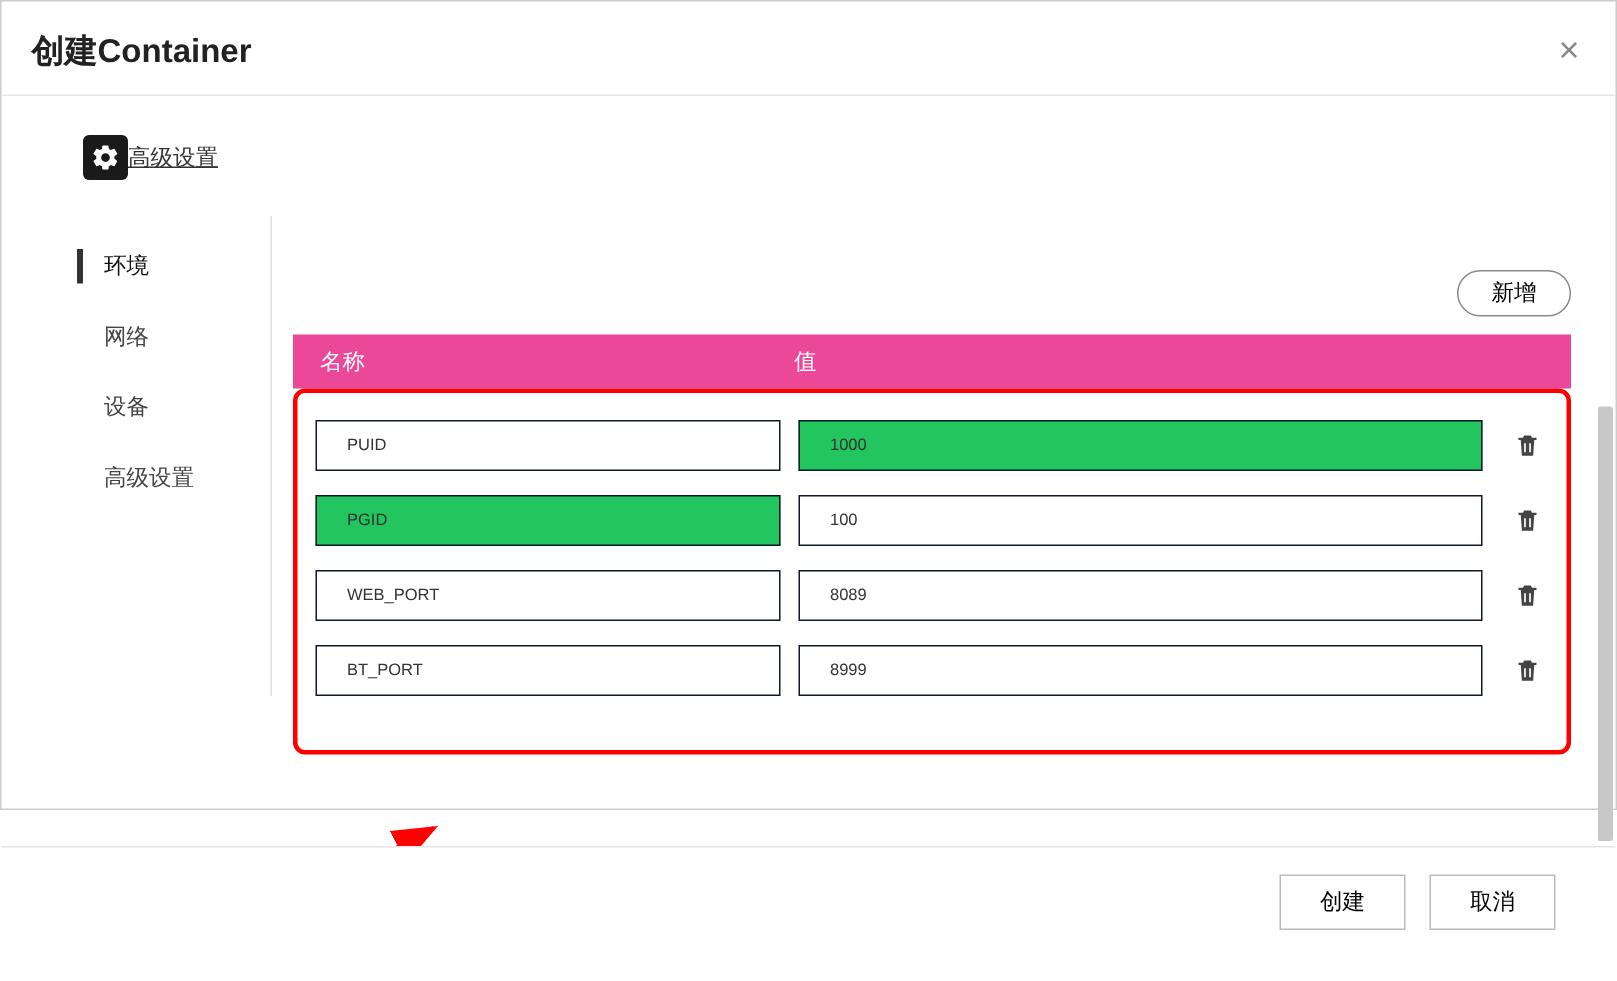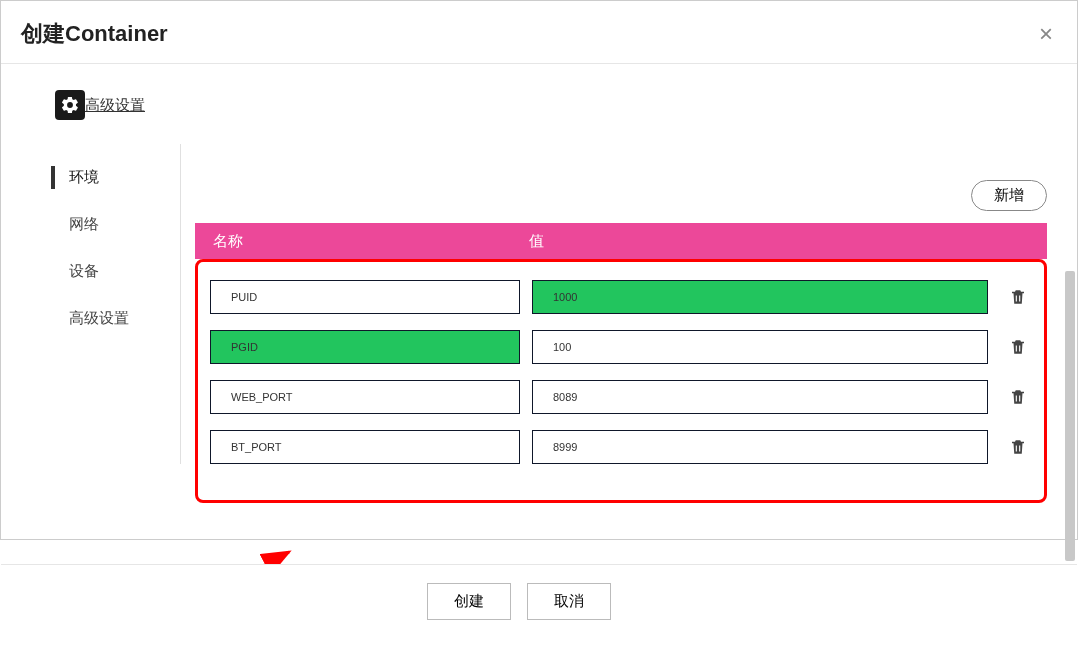--- a/index.html
+++ b/index.html
@@ -142,21 +142,21 @@
     align-items: center;
     justify-content: center;
     cursor: pointer;
   }
   .trash svg { width: 18px; height: 20px; fill: #444; }
   .modal-footer {
     border-top: 1px solid #e6e6e6;
     height: 74px;
     display: flex;
     align-items: center;
-    justify-content: center;
+    justify-content: flex-end;
     gap: 16px;
     padding-right: 40px;
   }
   .btn-rect {
     border: 1px solid #bbb;
     background: #fff;
     font-size: 15px;
     padding: 8px 26px;
     cursor: pointer;
   }

